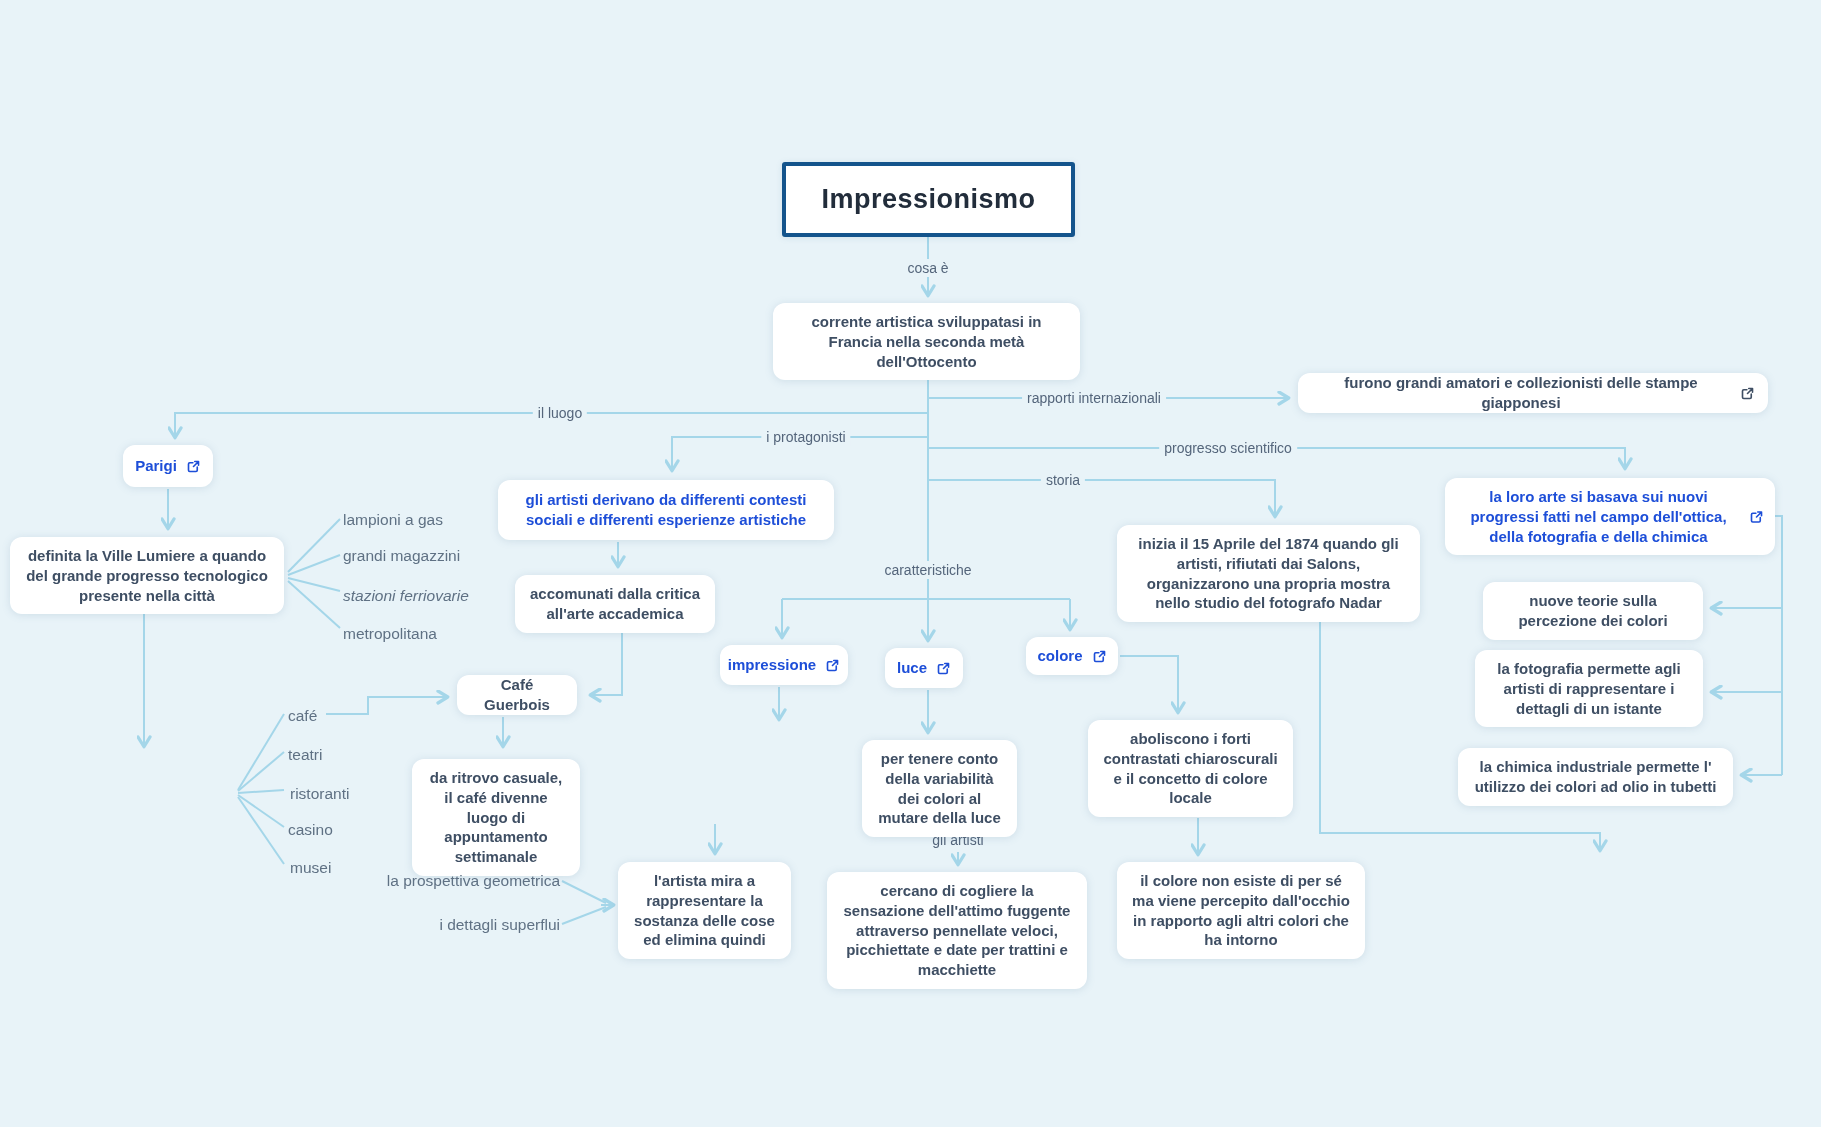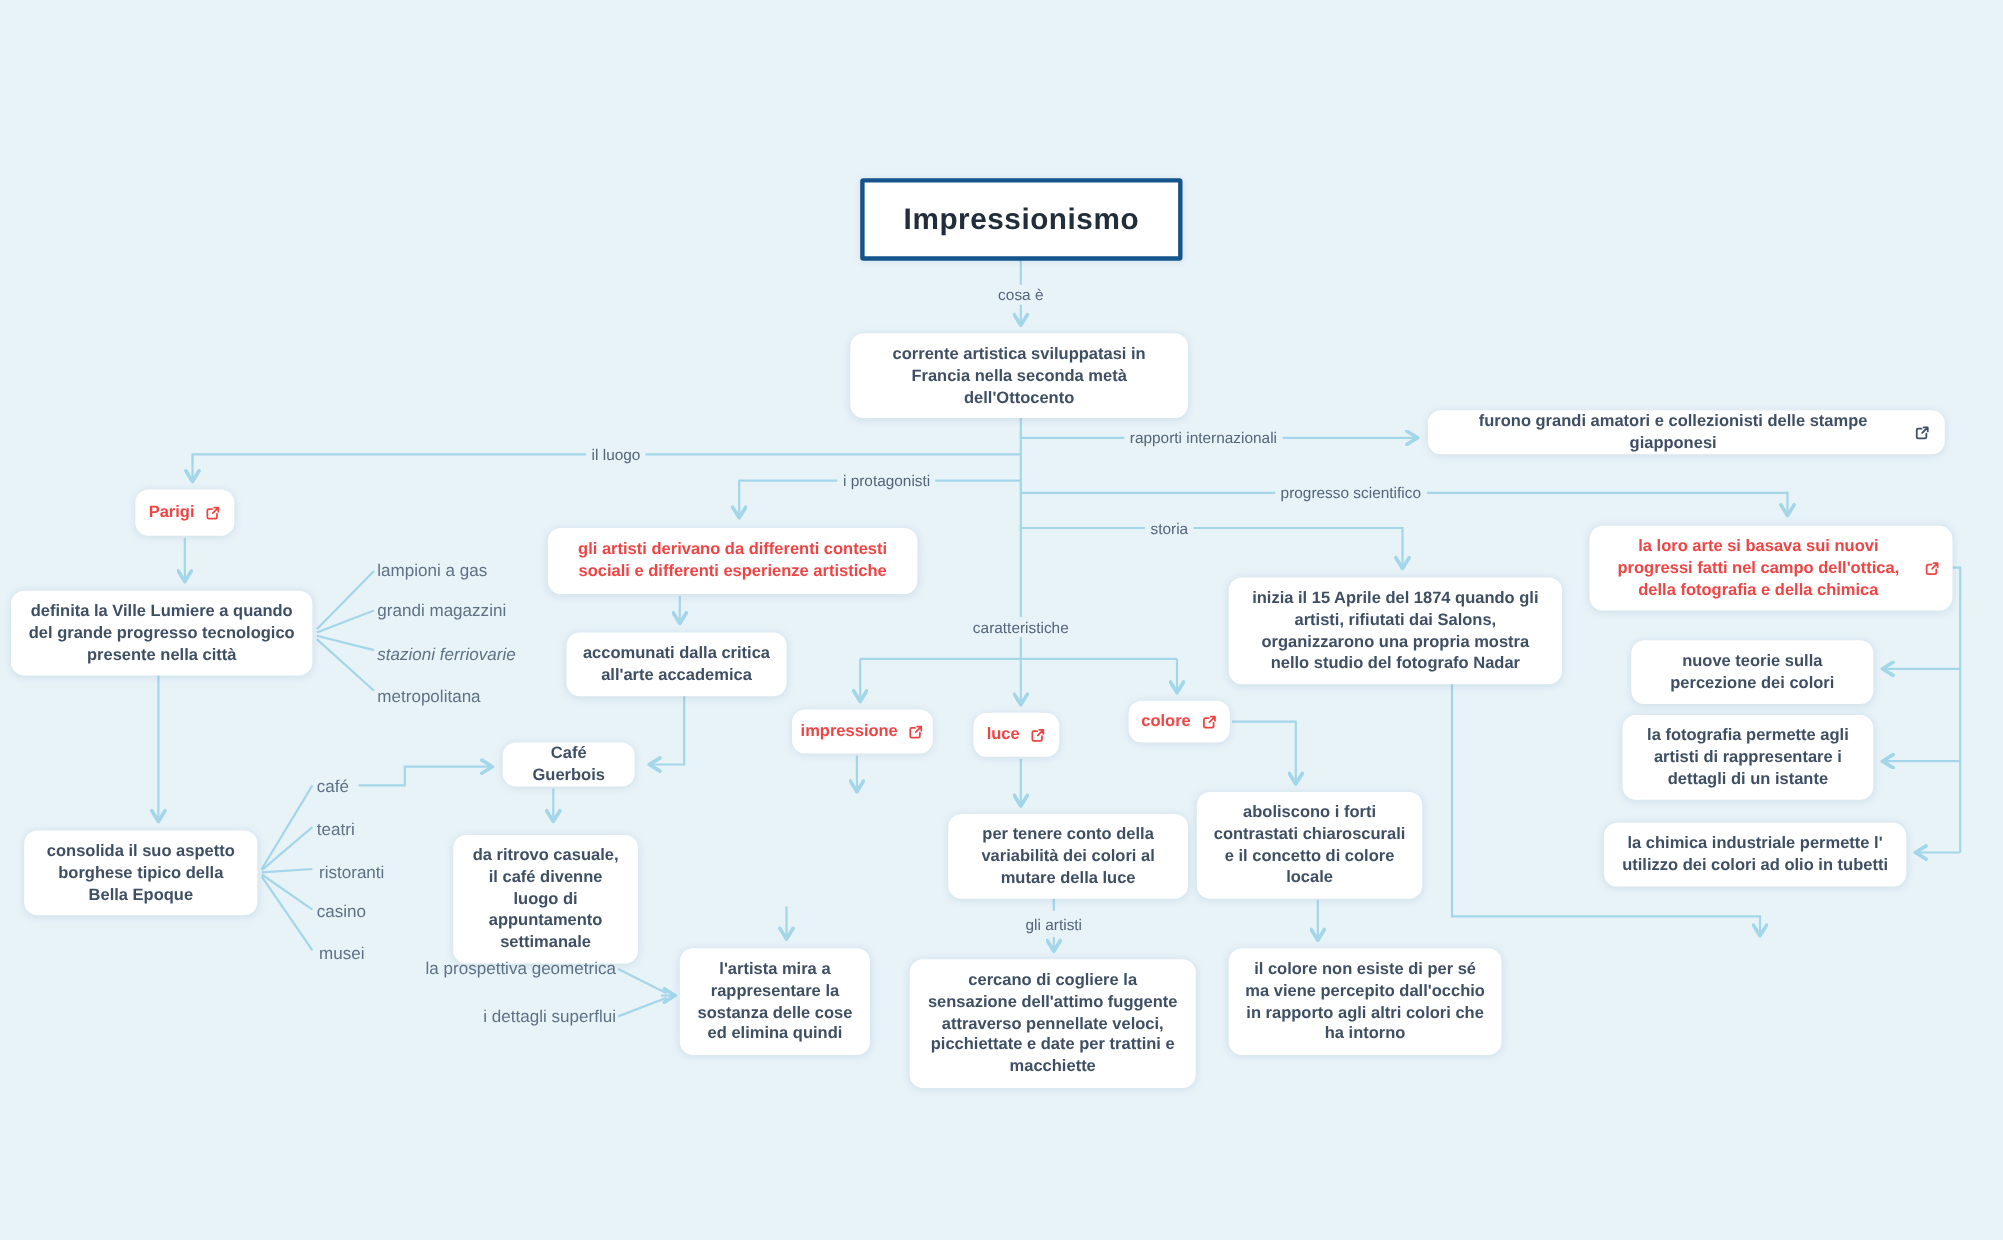--- a/index.html
+++ b/index.html
@@ -7,21 +7,21 @@
   #canvas{position:relative;width:1821px;height:1127px;background:#e8f3f8;overflow:hidden;}
   #wires{position:absolute;left:0;top:0;width:1821px;height:1127px;}
 
   .node{
     position:absolute;background:#fff;border-radius:12px;
     box-shadow:0 1px 8px rgba(90,125,160,.18);
     color:#3e4e63;font-weight:700;font-size:15px;line-height:1.32;
     display:flex;align-items:center;justify-content:center;gap:9px;
     text-align:center;padding:9px 13px;box-sizing:border-box;
   }
-  .node.red{color:#ef4444;}
+  .node.red{color:#1d4ed8;}
   .title-node{
     position:absolute;background:#fff;border:4px solid #14548c;border-radius:3px;
     color:#222d3b;font-weight:800;font-size:27px;letter-spacing:.5px;
     display:flex;align-items:center;justify-content:center;box-sizing:border-box;
     box-shadow:0 1px 6px rgba(90,125,160,.15);
   }
   .elabel{
     position:absolute;transform:translate(-50%,-50%);
     color:#54657b;font-size:14px;white-space:nowrap;
     background:#e8f3f8;padding:1px 5px;
@@ -121,23 +121,20 @@
 
   <div class="node" style="left:10px;top:537px;width:274px;min-height:76px;">
     <span>definita la Ville Lumiere a quando del grande progresso tecnologico presente nella città</span>
   </div>
 
   <div class="leaf" style="left:343px;top:520px;">lampioni a gas</div>
   <div class="leaf" style="left:343px;top:556px;">grandi magazzini</div>
   <div class="leaf" style="left:343px;top:596px;font-style:italic;">stazioni ferriovarie</div>
   <div class="leaf" style="left:343px;top:634px;">metropolitana</div>
 
-  <div class="node" style="left:22px;top:755px;width:212px;min-height:76px;">
-    <span>consolida il suo aspetto borghese tipico della Bella Epoque</span>
-  </div>
 
   <div class="leaf" style="left:288px;top:716px;">café</div>
   <div class="leaf" style="left:288px;top:755px;">teatri</div>
   <div class="leaf" style="left:290px;top:794px;">ristoranti</div>
   <div class="leaf" style="left:288px;top:830px;">casino</div>
   <div class="leaf" style="left:290px;top:868px;">musei</div>
 
   <div class="node red" style="left:498px;top:480px;width:336px;min-height:60px;">
     <span>gli artisti derivano da differenti contesti sociali e differenti esperienze artistiche</span>
   </div>
@@ -185,21 +182,21 @@
   </div>
 
 
   <div class="node" style="left:618px;top:862px;width:173px;min-height:95px;">
     <span>l'artista mira a rappresentare la sostanza delle cose ed elimina quindi</span>
   </div>
 
   <div class="leaf r" style="right:1261px;top:881px;">la prospettiva geometrica</div>
   <div class="leaf r" style="right:1261px;top:925px;">i dettagli superflui</div>
 
-  <div class="node" style="left:862px;top:740px;width:218px;min-height:74px;">
+  <div class="node" style="left:862px;top:740px;width:155px;min-height:74px;">
     <span>per tenere conto della variabilità dei colori al mutare della luce</span>
   </div>
 
   <div class="node" style="left:827px;top:872px;width:260px;min-height:88px;">
     <span>cercano di cogliere la sensazione dell'attimo fuggente attraverso pennellate veloci, picchiettate e date per trattini e macchiette</span>
   </div>
 
   <div class="node" style="left:1088px;top:720px;width:205px;min-height:96px;">
     <span>aboliscono i forti contrastati chiaroscurali e il concetto di colore locale</span>
   </div>

